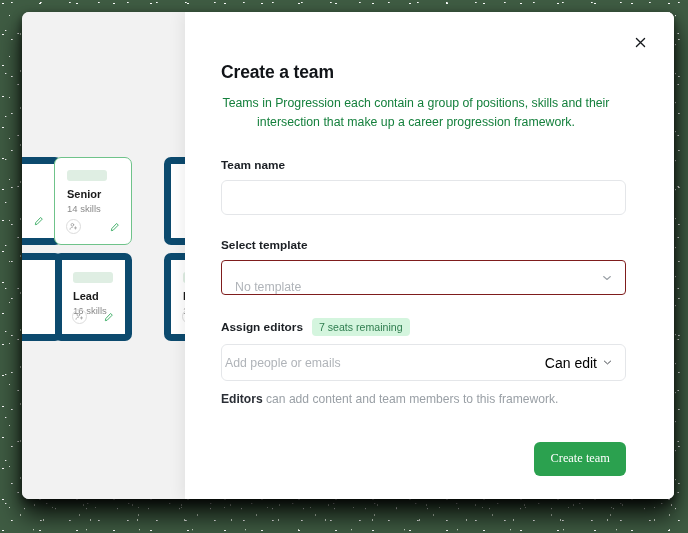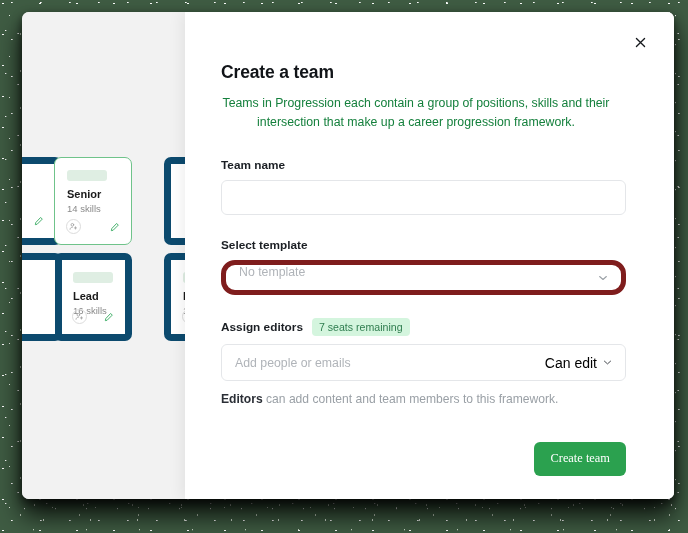--- a/index.html
+++ b/index.html
@@ -115,38 +115,38 @@
     font-size: 12.3px; color: #1b1f24;
     font-family: "Liberation Sans", sans-serif;
     outline: none;
   }
   .input-box::placeholder { color: #b0b4b9; }
 
   .field-group { margin-bottom: 23px; }
 
   .select-box {
     position: relative; width: 100%; height: 35px;
-    border: 5px solid #7f1d1d; border-radius: 14px;
-    background: #fff; display: flex; align-items: flex-start;
+    border: 1px solid #7f1d1d; border-radius: 4px;
+    background: #fff; display: flex; align-items: flex-end;
     padding: 0 13px; cursor: pointer;
   }
   .select-value { font-size: 12.3px; color: #b0b4b9; }
   .chev { position: absolute; right: 12px; top: 50%; transform: translateY(-50%); }
 
   .label-row { display: flex; align-items: center; gap: 9px; margin-bottom: 8px; }
   .badge {
     background: #d4f5de; color: #2f7d4f;
     font-size: 10.6px; padding: 3px 7px; border-radius: 4px;
     white-space: nowrap;
   }
 
   .editor-input-row {
     position: relative; width: 100%; height: 37px;
     border: 1px solid #e4e6e9; border-radius: 6px;
-    display: flex; align-items: center; padding: 0 13px;
+    display: flex; align-items: center; padding: 0 3px;
   }
   .editor-placeholder { font-size: 12.3px; color: #b0b4b9; }
   .perm-drop {
     position: absolute; right: 12px; top: 50%; transform: translateY(-50%);
     display: flex; align-items: center; gap: 5px; cursor: pointer;
   }
   .perm-text { font-size: 14px; color: #000000; }
 
   .helper {
     font-size: 12.1px; color: #9aa0a6; margin-top: 10px; line-height: 1.45;

